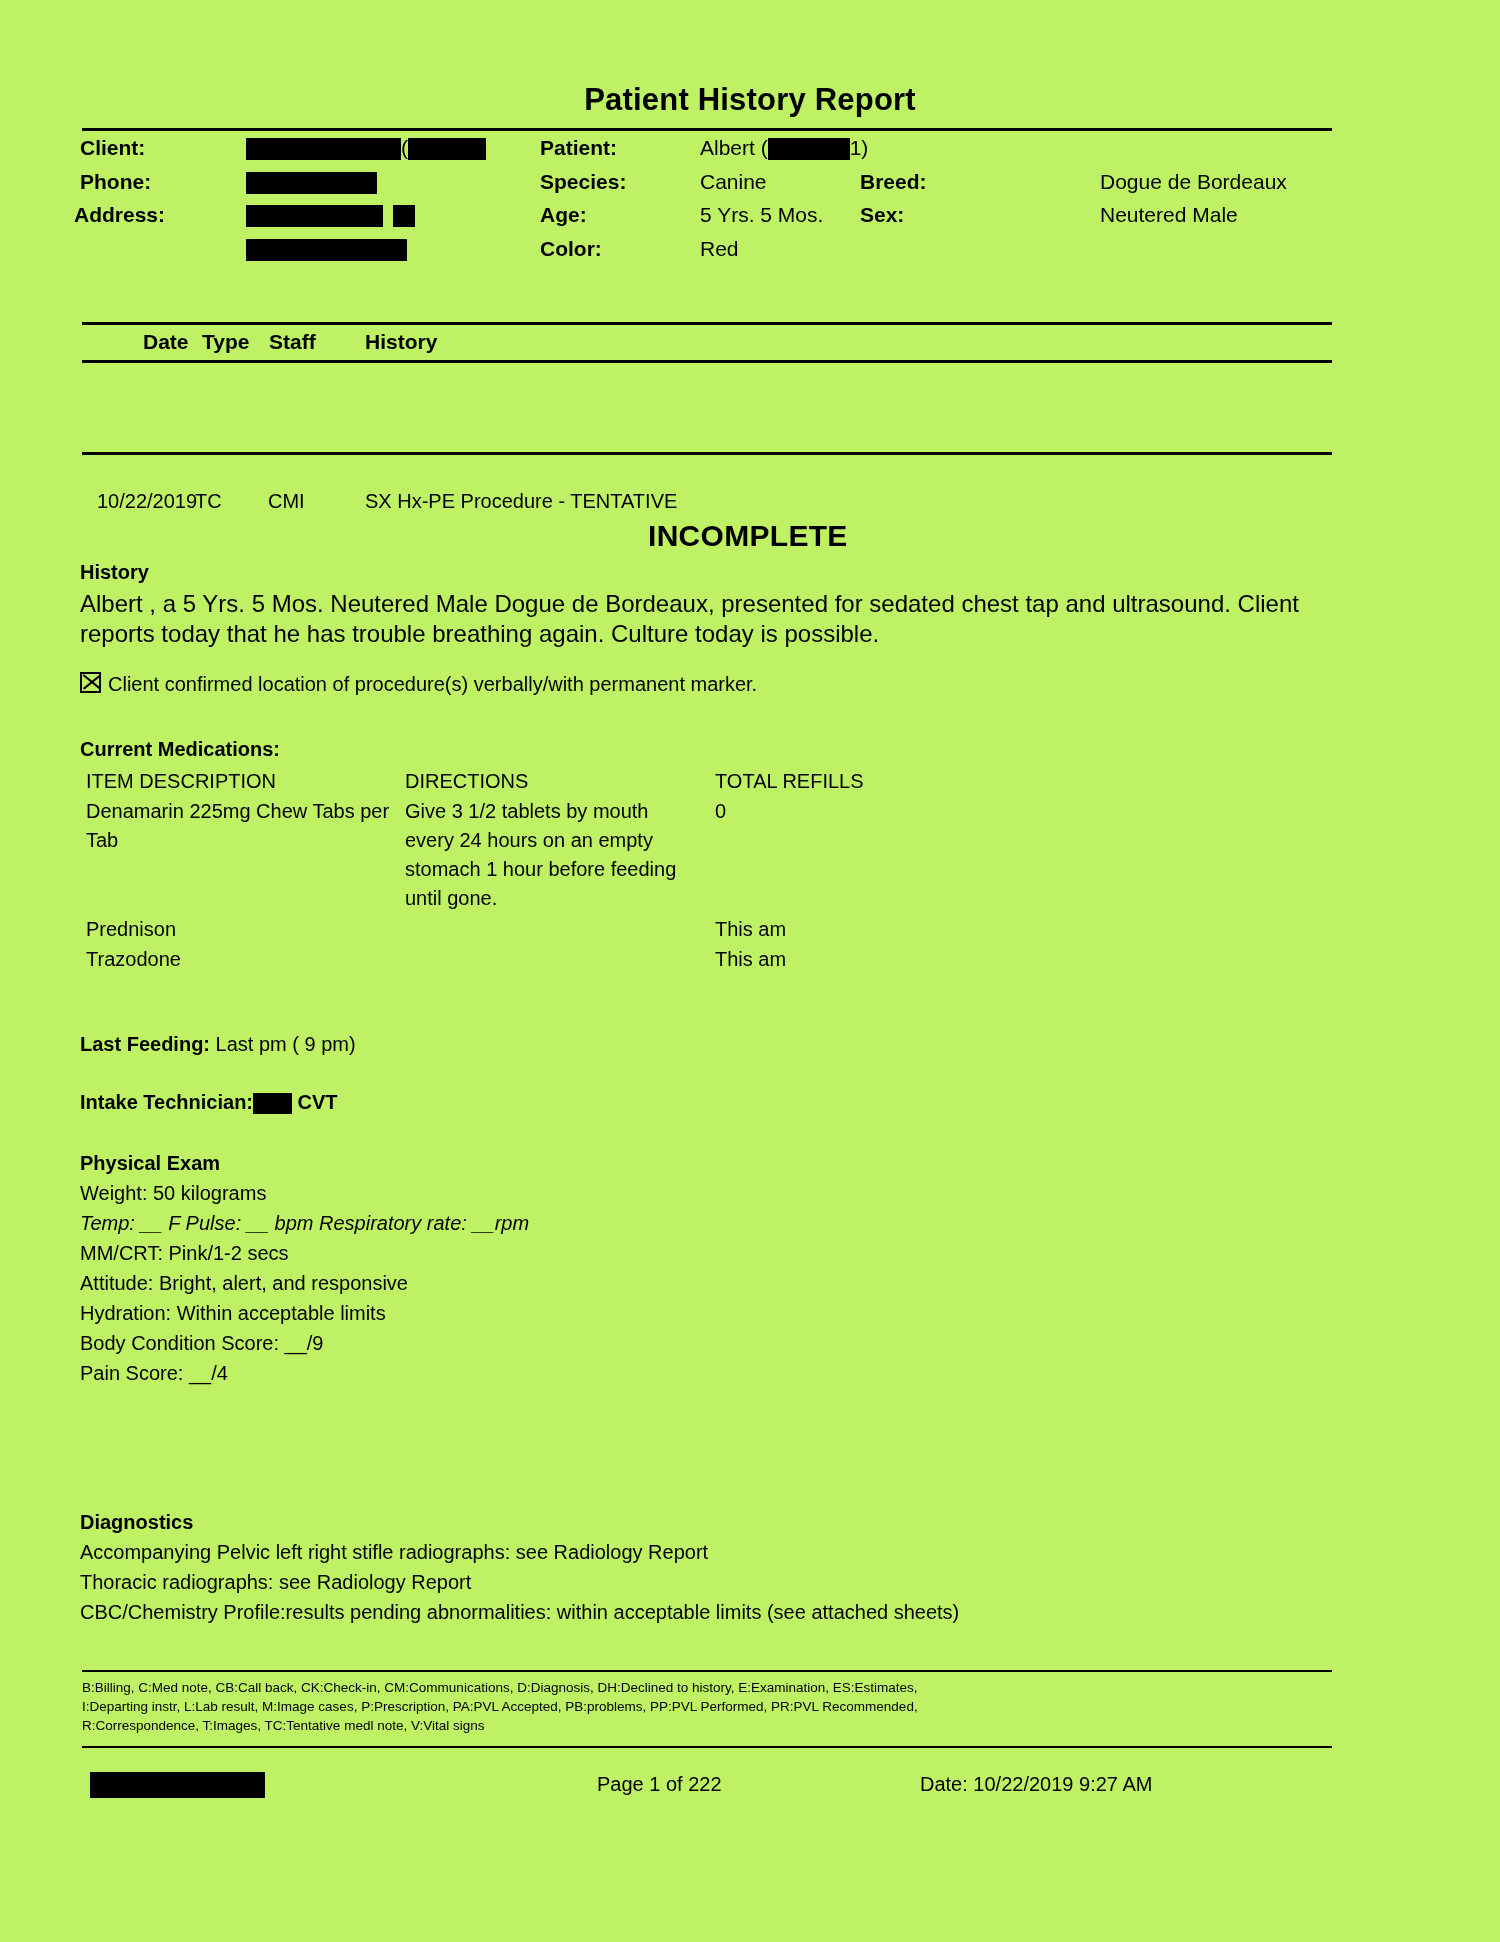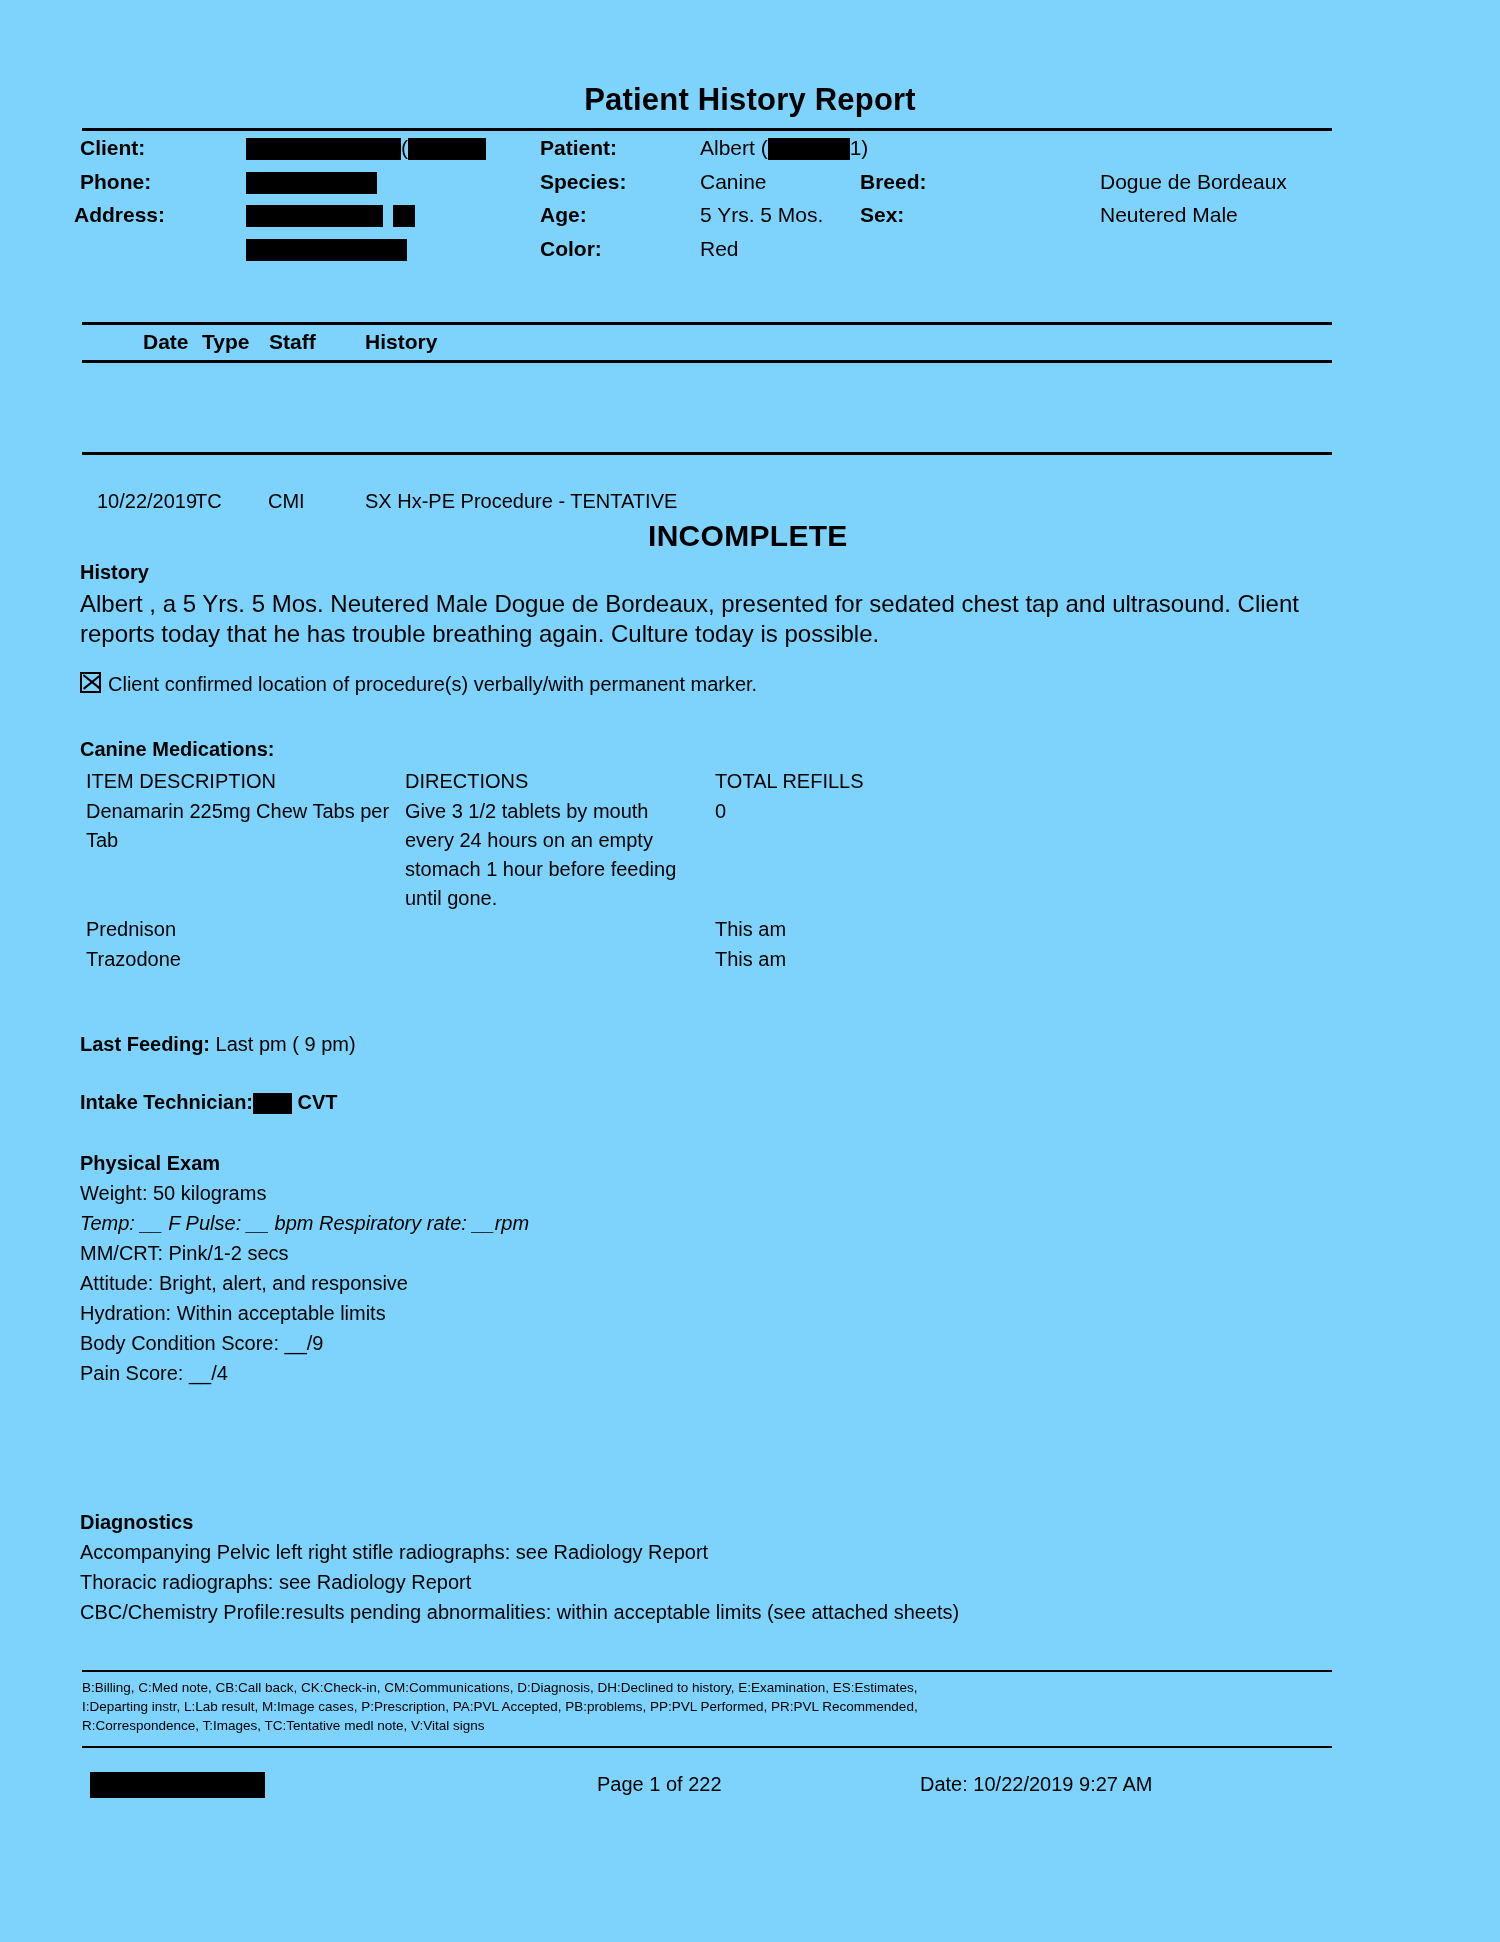--- a/index.html
+++ b/index.html
@@ -8,21 +8,21 @@
     background: #ffffff;
   }
   body {
     font-family: "Liberation Sans", sans-serif;
     color: #000000;
   }
   #page {
     position: relative;
     width: 1500px;
     height: 1942px;
-    background: #7dd3fc;
+    background: #bef264;
     overflow: hidden;
   }
 
   
   .abs { position: absolute; }
   .bold { font-weight: bold; }
   .rule {
     position: absolute;
     background: #000000;
     height: 3px;
@@ -210,21 +210,21 @@
   <div class="entry-cell" style="left:365px; top:490px;">SX Hx-PE Procedure - TENTATIVE</div>
   <div id="incomplete">INCOMPLETE</div>
 
   <div class="body-head" style="left:80px; top:561px;">History</div>
   <div class="body-para" style="left:80px; top:589px; width:1295px;">Albert , a 5 Yrs. 5 Mos.  Neutered Male  Dogue de Bordeaux, presented for sedated chest tap and ultrasound.  Client reports today that he has trouble breathing again. Culture today is possible.</div>
 
   <div class="body-line" style="left:80px; top:672px;">
     <span class="checkbox-glyph"></span><span>Client confirmed location of procedure(s) verbally/with permanent marker.</span>
   </div>
 
-  <div class="body-head" style="left:80px; top:738px;">Canine Medications:</div>
+  <div class="body-head" style="left:80px; top:738px;">Current Medications:</div>
 
   <div class="med-col-head" style="left:86px; top:770px;">ITEM DESCRIPTION</div>
   <div class="med-col-head" style="left:405px; top:770px;">DIRECTIONS</div>
   <div class="med-col-head" style="left:715px; top:770px;">TOTAL REFILLS</div>
 
   <div class="med-cell" style="left:86px; top:797px; width:310px;">Denamarin 225mg Chew Tabs per Tab</div>
   <div class="med-cell" style="left:405px; top:797px; width:290px;">Give 3 1/2 tablets by mouth every 24 hours on an empty stomach 1 hour before feeding until gone.</div>
   <div class="med-cell" style="left:715px; top:797px;">0</div>
 
   <div class="med-cell" style="left:86px; top:915px; width:310px;">Prednison</div>

